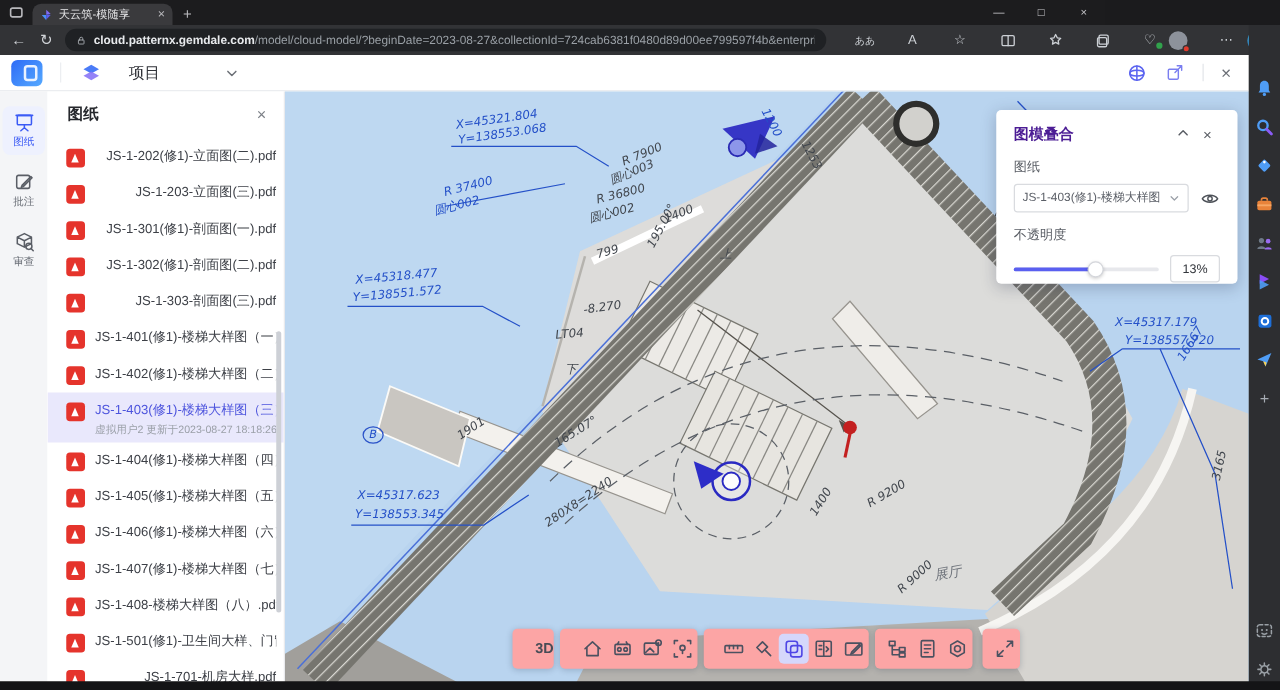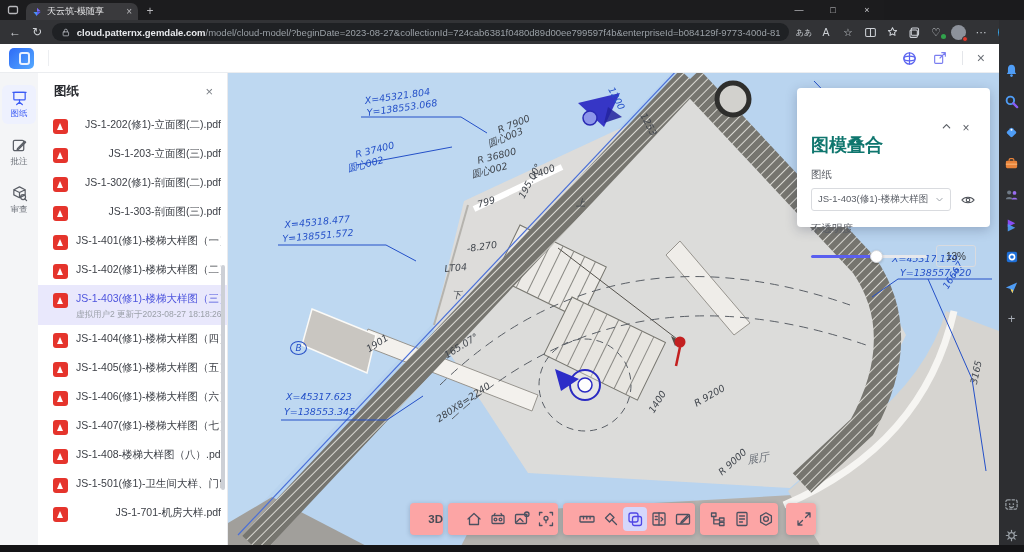--- a/index.html
+++ b/index.html
@@ -14,21 +14,21 @@
   .tab-close { color:#b9b9bd; font-size:10px; }
   .newtab { width:24px; color:#b9b9bd; font-size:12px; text-align:center; padding-bottom:2px; }
   .win-controls { margin-left:auto; display:flex; height:20px; }
   .win-controls span { width:34px; text-align:center; color:#c9c9cd; font-size:9px; line-height:20px; }
 
   .toolbar { position:absolute; left:0; top:20px; width:1024px; height:24px; background:#323336; display:flex; align-items:center; padding:0 4px; }
   .nav-ic { width:22px; text-align:center; color:#cfd2d6; font-size:12px; }
   .urlbar { flex:1; height:18px; background:#1f2124; border-radius:9px; display:flex; align-items:center; padding:0 9px; gap:6px; margin:0 4px; min-width:0; }
   .url-text { color:#9aa0a6; font-size:9.5px; white-space:nowrap; overflow:hidden; min-width:0; }
   .url-text b { color:#e8eaed; font-weight:bold; }
-  .tb-ic { width:22px; text-align:center; color:#ccd0d5; font-size:10.5px; flex:0 0 auto; position:relative; }
+  .tb-ic { width:22px; text-align:center; color:#ccd0d5; font-size:10.5px; flex:0 0 auto; position:relative;margin-left:16px; }
   .tb-ic svg { vertical-align:middle; }
   .avatar { width:15px; height:15px; background:#8d929b; border-radius:50%; position:relative; flex:0 0 auto; margin:0 4px; }
   .avatar i { position:absolute; right:-2px; bottom:-2px; width:6px; height:6px; background:#e23b2e; border-radius:50%; border:1px solid #323336; }
   .dot-green { position:absolute; right:1px; bottom:-1px; width:5px; height:5px; background:#31a24c; border-radius:50%; }
   .copilot { width:19px; height:19px; border-radius:50%; background:linear-gradient(135deg,#41c2f2,#1659d6); margin:0 3px 0 6px; flex:0 0 auto; position:relative; }
   .copilot i { position:absolute; left:4px; top:3px; width:10px; height:12px; border:2px solid #fff; border-radius:50% 50% 50% 10%; border-left-color:transparent; transform:rotate(12deg); }
 
   
   .esb { position:absolute; right:0; top:20px; width:25px; height:532px; background:#2d2e31; display:flex; flex-direction:column; align-items:center; padding-top:42px; gap:14px; z-index:40; }
   .esb .esb-ic { width:17px; height:17px; display:flex; align-items:center; justify-content:center; color:#a6abb3; font-size:13px; }
@@ -76,21 +76,21 @@
   .anno-layer { position:absolute; left:0; top:0; width:100%; height:100%; pointer-events:none; }
   .anno { position:absolute; font-size:9.5px; font-style:italic; white-space:nowrap; transform-origin:left top; font-family:"DejaVu Sans","Liberation Sans",sans-serif; }
   .anno.blue { color:#2450c8; }
   .anno.dark { color:#41464d; }
   .anno.gray { color:#6d727a; font-size:11px; }
   .anno.circ { color:#2450c8; border:1px solid #2a52c8; border-radius:50%; width:17px; height:14px; text-align:center; line-height:13px; font-size:9px; }
 
   
   .opanel { position:absolute; left:569px; top:15px; width:193px; height:139px; background:#fff; border-radius:4px; box-shadow:0 3px 12px rgba(30,40,70,.25); padding:11px 14px; z-index:10; }
   .opanel-head { display:flex; align-items:center; }
-  .opanel-title { font-size:18px; font-weight:bold; color:#0f766e; flex:1;margin-top:34px; }
+  .opanel-title { font-size:12px; font-weight:bold; color:#4c1d95; flex:1; }
   .opanel-head .hbtn { width:20px; text-align:center; color:#595d64; font-size:12px; }
   .fld-label { font-size:10.5px; color:#595d64; margin-top:11px; }
   .dd-row { display:flex; align-items:center; gap:9px; margin-top:6px; }
   .dd { flex:1; height:23px; border:1px solid #d9dbdf; border-radius:3px; display:flex; align-items:center; padding:0 6px; gap:4px; min-width:0; }
   .dd-val { flex:1; font-size:9.5px; color:#5a5e66; white-space:nowrap; overflow:hidden; }
   .slider-row { display:flex; align-items:center; gap:9px; margin-top:9px; }
   .slider { position:relative; flex:1; height:16px; }
   .sl-track { position:absolute; left:0; right:0; top:7px; height:3px; background:#e7e8ec; border-radius:2px; }
   .sl-fill { position:absolute; left:0; top:7px; height:3px; background:#5a5ff0; border-radius:2px; }
   .sl-handle { position:absolute; top:2px; width:13px; height:13px; margin-left:-6px; background:#fff; border:1px solid #d4d6db; border-radius:50%; box-shadow:0 1px 3px rgba(0,0,0,.2); }
@@ -240,20 +240,30 @@
   </span>
 </div>
 
 <div class="app">
 
   <div class="appbar">
     <div class="applogo">
         <i></i>
       </div>
     <div class="appbar-div"></div>
+    <div class="proj">
+      <svg width="16" height="16" viewBox="0 0 18 18">
+          <polygon points="9,2 16,6 9,10 2,6" fill="#4a7bf7"></polygon>
+          <polygon points="9,8 16,12 9,16 2,12" fill="#8a76f6" opacity="0.9"></polygon>
+        </svg>
+      <span class="proj-label">项目</span>
+      <svg class="cv ic" width="11" height="11" viewBox="0 0 12 12" stroke="#6b6f76">
+          <path d="M2.5 4.5 L6 8 L9.5 4.5"></path>
+        </svg>
+    </div>
     <div class="appbar-right">
       <svg class="ic" width="17" height="17" viewBox="0 0 18 18" stroke="#5b64f0">
           <circle cx="9" cy="9" r="6"></circle>
           <ellipse cx="9" cy="9" rx="6" ry="2.4"></ellipse>
           <line x1="9" y1="3" x2="9" y2="15"></line>
         </svg>
       <svg class="ic" width="16" height="16" viewBox="0 0 18 18" stroke="#7a7ef0">
           <rect x="3" y="6" width="9" height="9" rx="1"></rect>
           <path d="M9 9 L15 3 M11 3 h4 v4"></path>
         </svg>
@@ -301,20 +311,28 @@
           <div class="dl-col">
             <div class="dl-name">JS-1-202(修1)-立面图(二).pdf</div>
           </div>
         </div>
         <div class="dl-item">
           <span class="pdf-ic">
             <i></i>
           </span>
           <div class="dl-col">
             <div class="dl-name">JS-1-203-立面图(三).pdf</div>
+          </div>
+        </div>
+        <div class="dl-item">
+          <span class="pdf-ic">
+            <i></i>
+          </span>
+          <div class="dl-col">
+            <div class="dl-name">JS-1-301(修1)-剖面图(一).pdf</div>
           </div>
         </div>
         <div class="dl-item">
           <span class="pdf-ic">
             <i></i>
           </span>
           <div class="dl-col">
             <div class="dl-name">JS-1-302(修1)-剖面图(二).pdf</div>
           </div>
         </div>

